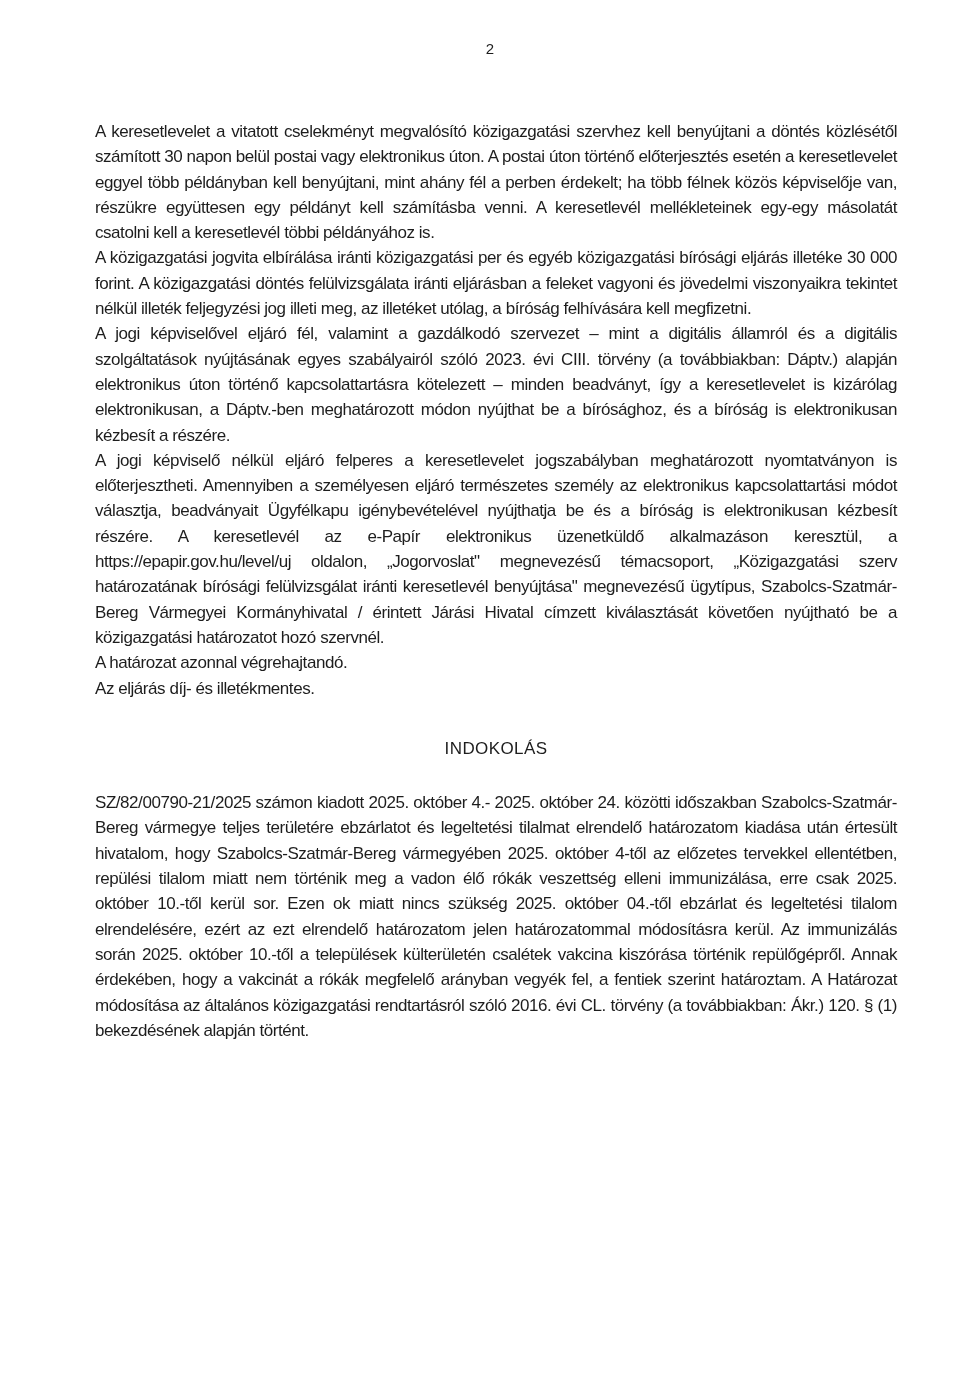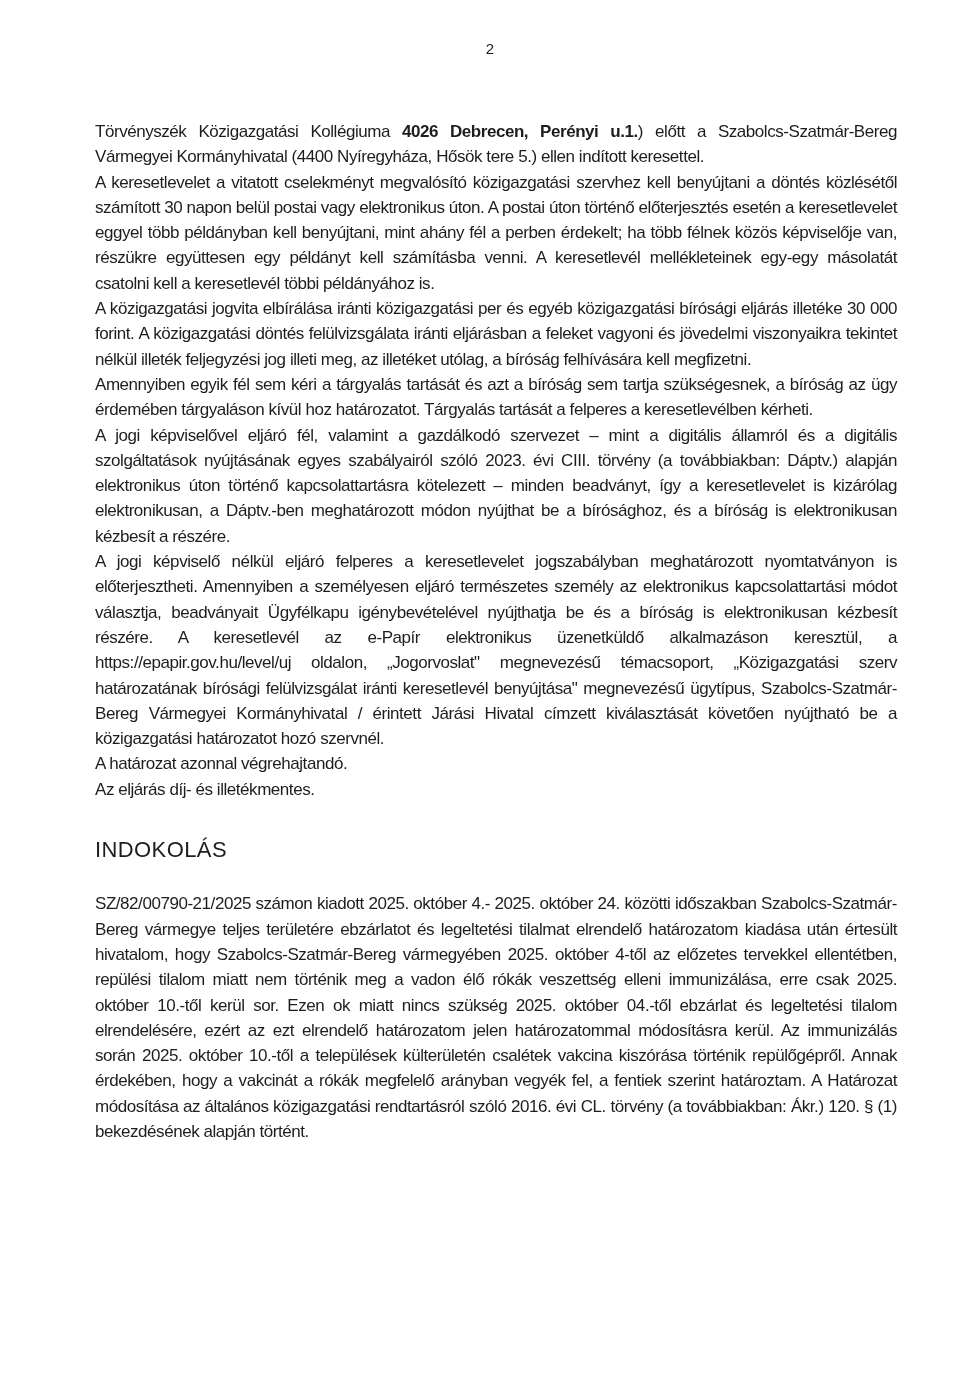--- a/index.html
+++ b/index.html
@@ -42,44 +42,42 @@
   }
   .bold {
     font-weight: bold;
   }
   .doc-link {
     color: inherit;
     cursor: pointer;
   }
   .section-heading {
     display: block;
-    text-align: left;
-    font-size: 22px;
+    text-align: center;
+    font-size: 17px;
     font-weight: normal;
     letter-spacing: 0.4px;
     margin: 35px 0 29px 0;
   }
 </style>
 </head>
 <body>
 
 <div class="page">
 
   <div class="page-number">2</div>
 
   <div class="body-text">
 
-    <p><span>Törvényszék Közigazgatási Kollégiuma </span><span class="bold">4026 Debrecen, Perényi u.1.</span><span>) előtt a Szabolcs-Szatmár-Bereg Vármegyei Kormányhivatal (4400 Nyíregyháza, Hősök tere 5.) ellen indított keresettel.</span></p>
 
     <p>A keresetlevelet a vitatott cselekményt megvalósító közigazgatási szervhez kell benyújtani a döntés közlésétől számított 30 napon belül postai vagy elektronikus úton. A postai úton történő előterjesztés esetén a keresetlevelet eggyel több példányban kell benyújtani, mint ahány fél a perben érdekelt; ha több félnek közös képviselője van, részükre együttesen egy példányt kell számításba venni. A keresetlevél mellékleteinek egy-egy másolatát csatolni kell a keresetlevél többi példányához is.</p>
 
 
     <p>A közigazgatási jogvita elbírálása iránti közigazgatási per és egyéb közigazgatási bírósági eljárás illetéke 30 000 forint. A közigazgatási döntés felülvizsgálata iránti eljárásban a feleket vagyoni és jövedelmi viszonyaikra tekintet nélkül illeték feljegyzési jog illeti meg, az illetéket utólag, a bíróság felhívására kell megfizetni.</p>
 
-    <p>Amennyiben egyik fél sem kéri a tárgyalás tartását és azt a bíróság sem tartja szükségesnek, a bíróság az ügy érdemében tárgyaláson kívül hoz határozatot. Tárgyalás tartását a felperes a keresetlevélben kérheti.</p>
 
     <p>A jogi képviselővel eljáró fél, valamint a gazdálkodó szervezet – mint a digitális államról és a digitális szolgáltatások nyújtásának egyes szabályairól szóló 2023. évi CIII. törvény (a továbbiakban: Dáptv.) alapján elektronikus úton történő kapcsolattartásra kötelezett – minden beadványt, így a keresetlevelet is kizárólag elektronikusan, a Dáptv.-ben meghatározott módon nyújthat be a bírósághoz, és a bíróság is elektronikusan kézbesít a részére.</p>
 
     <p><span>A jogi képviselő nélkül eljáró felperes a keresetlevelet jogszabályban meghatározott nyomtatványon is előterjesztheti. Amennyiben a személyesen eljáró természetes személy az elektronikus kapcsolattartási módot választja, beadványait Ügyfélkapu igénybevételével nyújthatja be és a bíróság is elektronikusan kézbesít részére. A keresetlevél az e-Papír elektronikus üzenetküldő alkalmazáson keresztül, a </span><a class="doc-link">https://epapir.gov.hu/level/uj</a><span> oldalon, „Jogorvoslat" megnevezésű témacsoport, „Közigazgatási szerv határozatának bírósági felülvizsgálat iránti keresetlevél benyújtása" megnevezésű ügytípus, Szabolcs-Szatmár-Bereg Vármegyei Kormányhivatal / érintett Járási Hivatal címzett kiválasztását követően nyújtható be a közigazgatási határozatot hozó szervnél.</span></p>
 
     <p>A határozat azonnal végrehajtandó.</p>
 
     <p>Az eljárás díj- és illetékmentes.</p>
 
     <h2 class="section-heading">INDOKOLÁS</h2>

